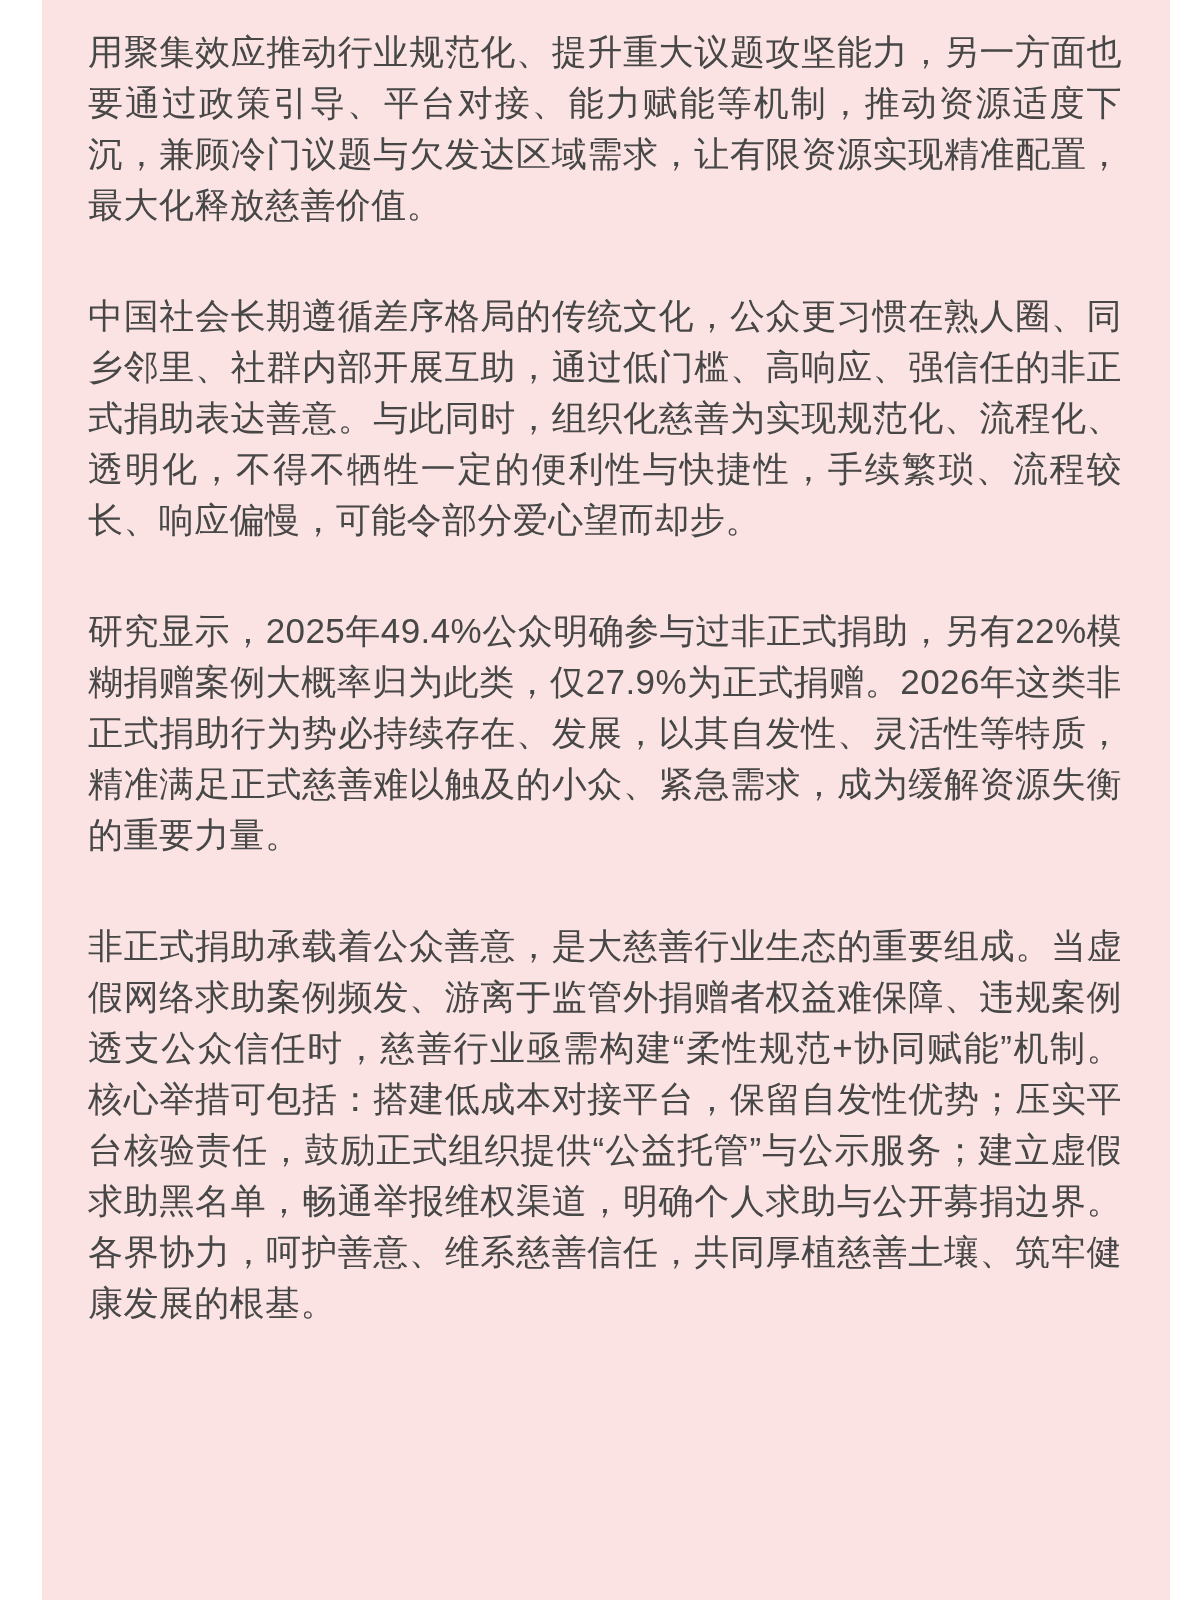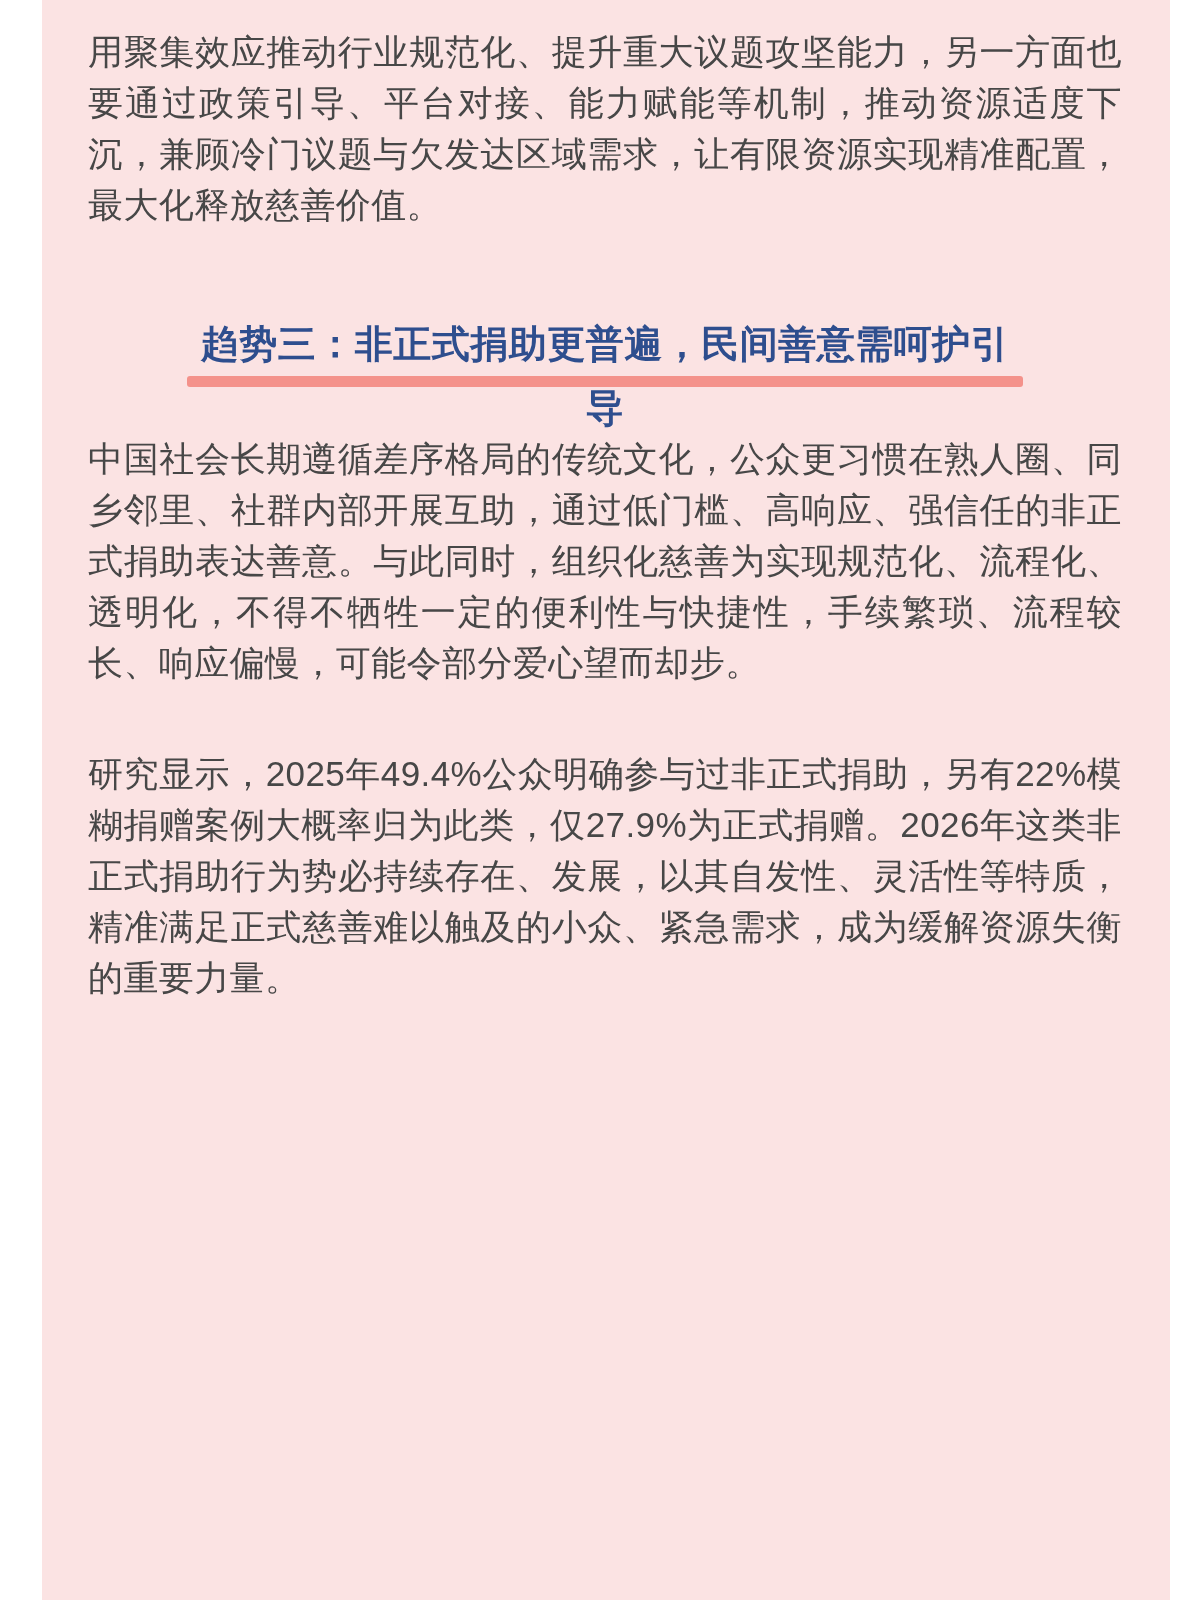--- a/index.html
+++ b/index.html
@@ -67,26 +67,22 @@
 </style>
 </head>
 <body>
 
 <div class="page">
   <div class="card">
     <div class="content">
 
       <p class="para">用聚集效应推动行业规范化、提升重大议题攻坚能力，另一方面也要通过政策引导、平台对接、能力赋能等机制，推动资源适度下沉，兼顾冷门议题与欠发达区域需求，让有限资源实现精准配置，最大化释放慈善价值。</p>
 
-      <div class="section-heading">
-        <div class="heading-line">趋势三：非正式捐助更普遍，民间善意需呵护引</div>
-        <div class="heading-underline"></div>
-        <div class="heading-line heading-line-2">导</div>
-      </div>
 
       <p class="para para-after-heading">中国社会长期遵循差序格局的传统文化，公众更习惯在熟人圈、同乡邻里、社群内部开展互助，通过低门槛、高响应、强信任的非正式捐助表达善意。与此同时，组织化慈善为实现规范化、流程化、透明化，不得不牺牲一定的便利性与快捷性，手续繁琐、流程较长、响应偏慢，可能令部分爱心望而却步。</p>
 
       <p class="para">研究显示，2025年49.4%公众明确参与过非正式捐助，另有22%模糊捐赠案例大概率归为此类，仅27.9%为正式捐赠。2026年这类非正式捐助行为势必持续存在、发展，以其自发性、灵活性等特质，精准满足正式慈善难以触及的小众、紧急需求，成为缓解资源失衡的重要力量。</p>
 
+      <p class="para">非正式捐助承载着公众善意，是大慈善行业生态的重要组成。当虚假网络求助案例频发、游离于监管外捐赠者权益难保障、违规案例透支公众信任时，慈善行业亟需构建“柔性规范+协同赋能”机制。核心举措可包括：搭建低成本对接平台，保留自发性优势；压实平台核验责任，鼓励正式组织提供“公益托管”与公示服务；建立虚假求助黑名单，畅通举报维权渠道，明确个人求助与公开募捐边界。各界协力，呵护善意、维系慈善信任，共同厚植慈善土壤、筑牢健康发展的根基。</p>
 
     </div>
   </div>
 </div>
 
 </body></html>

